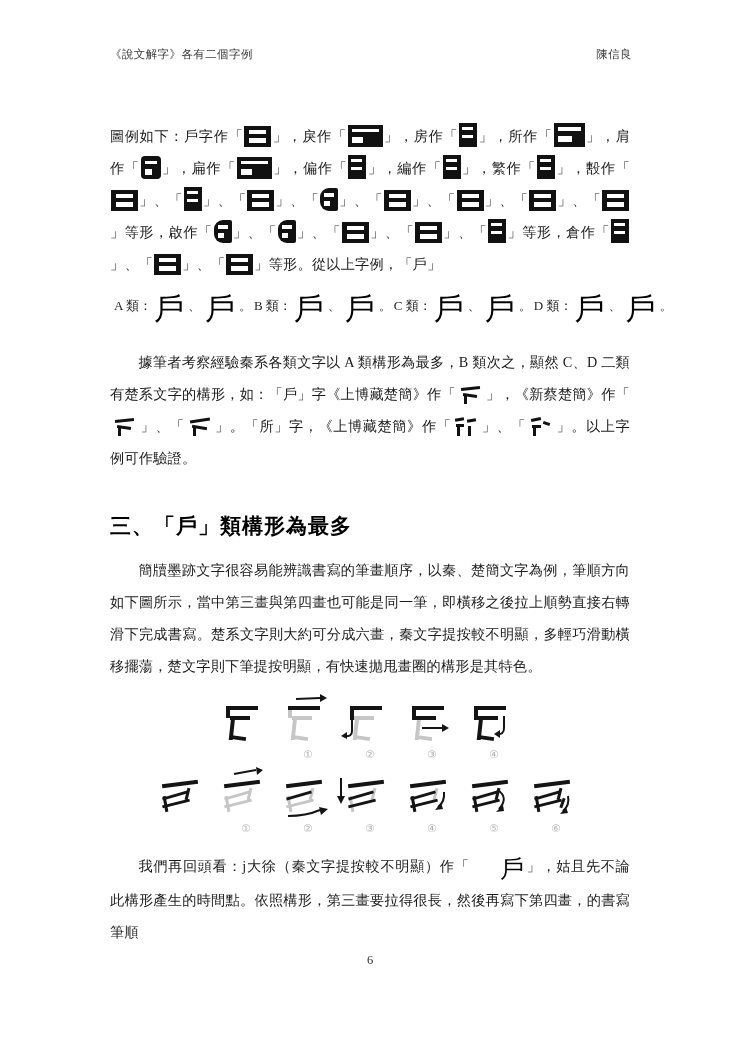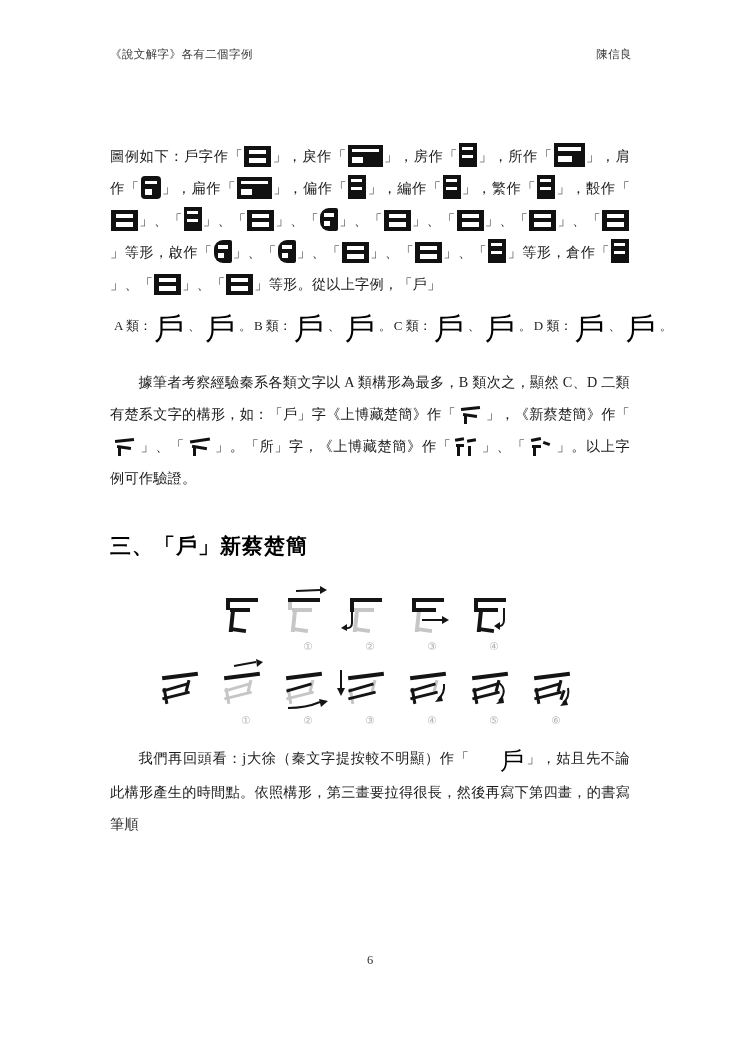--- a/index.html
+++ b/index.html
@@ -30,21 +30,21 @@
     font-size: 11.5px;
     color: #3b3b3b;
     letter-spacing: .4px;
   }
   .run-header .rh-left { white-space: nowrap; }
   .run-header .rh-right { white-space: nowrap; margin-left: 34px; }
 
   
   .body-area {
     position: absolute;
-    top: 140px;
+    top: 120px;
     left: 110px;
     width: 520px;
   }
   p.para {
     margin: 0;
     font-size: 14.2px;
     line-height: 32px;
     color: #1b1b1b;
     text-align: justify;
     text-justify: inter-ideograph;
@@ -206,24 +206,25 @@
     <div class="abcd-row">
       <span class="lbl">A 類：</span><span class="hu-big">戶</span><span class="sep">、</span><span class="hu-big">戶</span><span class="sep">。</span><span class="lbl">B 類：</span><span class="hu-big">戶</span><span class="sep">、</span><span class="hu-big">戶</span><span class="sep">。</span><span class="lbl">C 類：</span><span class="hu-big">戶</span><span class="sep">、</span><span class="hu-big">戶</span><span class="sep">。</span><span class="lbl">D 類：</span><span class="hu-big">戶</span><span class="sep">、</span><span class="hu-big">戶</span><span class="sep">。</span>
     </div>
 
     <div class="blockgap"></div>
 
     <p class="para indent"><span>據筆者考察經驗秦系各類文字以 A 類構形為最多，B 類次之，顯然 C、D 二類有楚系文字的構形，如：「戶」字《上博藏楚簡》作「</span><span class="brush"><i style="left:3px;top:5px;width:19px;height:3px;transform:rotate(-6deg);"></i><i style="left:5px;top:12px;width:14px;height:3px;transform:rotate(8deg);"></i><i style="left:6px;top:13px;width:3px;height:9px;"></i></span><span>」，《新蔡楚簡》作「</span><span class="brush"><i style="left:3px;top:5px;width:19px;height:3px;transform:rotate(-6deg);"></i><i style="left:5px;top:12px;width:14px;height:3px;transform:rotate(8deg);"></i><i style="left:6px;top:13px;width:3px;height:9px;"></i></span><span>」、「</span><span class="brush"><i style="left:3px;top:5px;width:20px;height:3px;transform:rotate(-8deg);"></i><i style="left:5px;top:12px;width:15px;height:3px;transform:rotate(10deg);"></i><i style="left:6px;top:14px;width:3px;height:8px;"></i></span><span>」。「所」字，《上博藏楚簡》作「</span><span class="brush"><i style="left:2px;top:4px;width:9px;height:3px;transform:rotate(-10deg);"></i><i style="left:3px;top:10px;width:8px;height:3px;"></i><i style="left:4px;top:12px;width:3px;height:10px;"></i><i style="left:14px;top:5px;width:9px;height:3px;transform:rotate(-10deg);"></i><i style="left:15px;top:12px;width:3px;height:10px;"></i></span><span>」、「</span><span class="brush"><i style="left:3px;top:4px;width:10px;height:3px;transform:rotate(-12deg);"></i><i style="left:4px;top:11px;width:9px;height:3px;"></i><i style="left:5px;top:13px;width:3px;height:9px;"></i><i style="left:15px;top:8px;width:7px;height:3px;transform:rotate(20deg);"></i></span><span>」。以上字例可作驗證。</span></p>
 
     <div class="blockgap" style="height:38px"></div>
 
-    <h2 class="sec-head">三、「戶」新蔡楚簡</h2>
+    <h2 class="sec-head">三、「戶」類構形為最多</h2>
 
     <div class="blockgap" style="height:14px"></div>
 
+    <p class="para indent">簡牘墨跡文字很容易能辨識書寫的筆畫順序，以秦、楚簡文字為例，筆順方向如下圖所示，當中第三畫與第四畫也可能是同一筆，即橫移之後拉上順勢直接右轉滑下完成書寫。楚系文字則大約可分成六畫，秦文字提按較不明顯，多輕巧滑動橫移擺蕩，楚文字則下筆提按明顯，有快速拋甩畫圈的構形是其特色。</p>
 
     <div class="blockgap" style="height:14px"></div>
 
     <div class="figure">
       <div class="stroke-row">
 
         <div class="stroke-cell">
           <div class="stroke-art">
             <span style="left:8px;top:10px;width:32px;height:4px;"></span>
             <span style="left:8px;top:10px;width:4px;height:12px;"></span>

